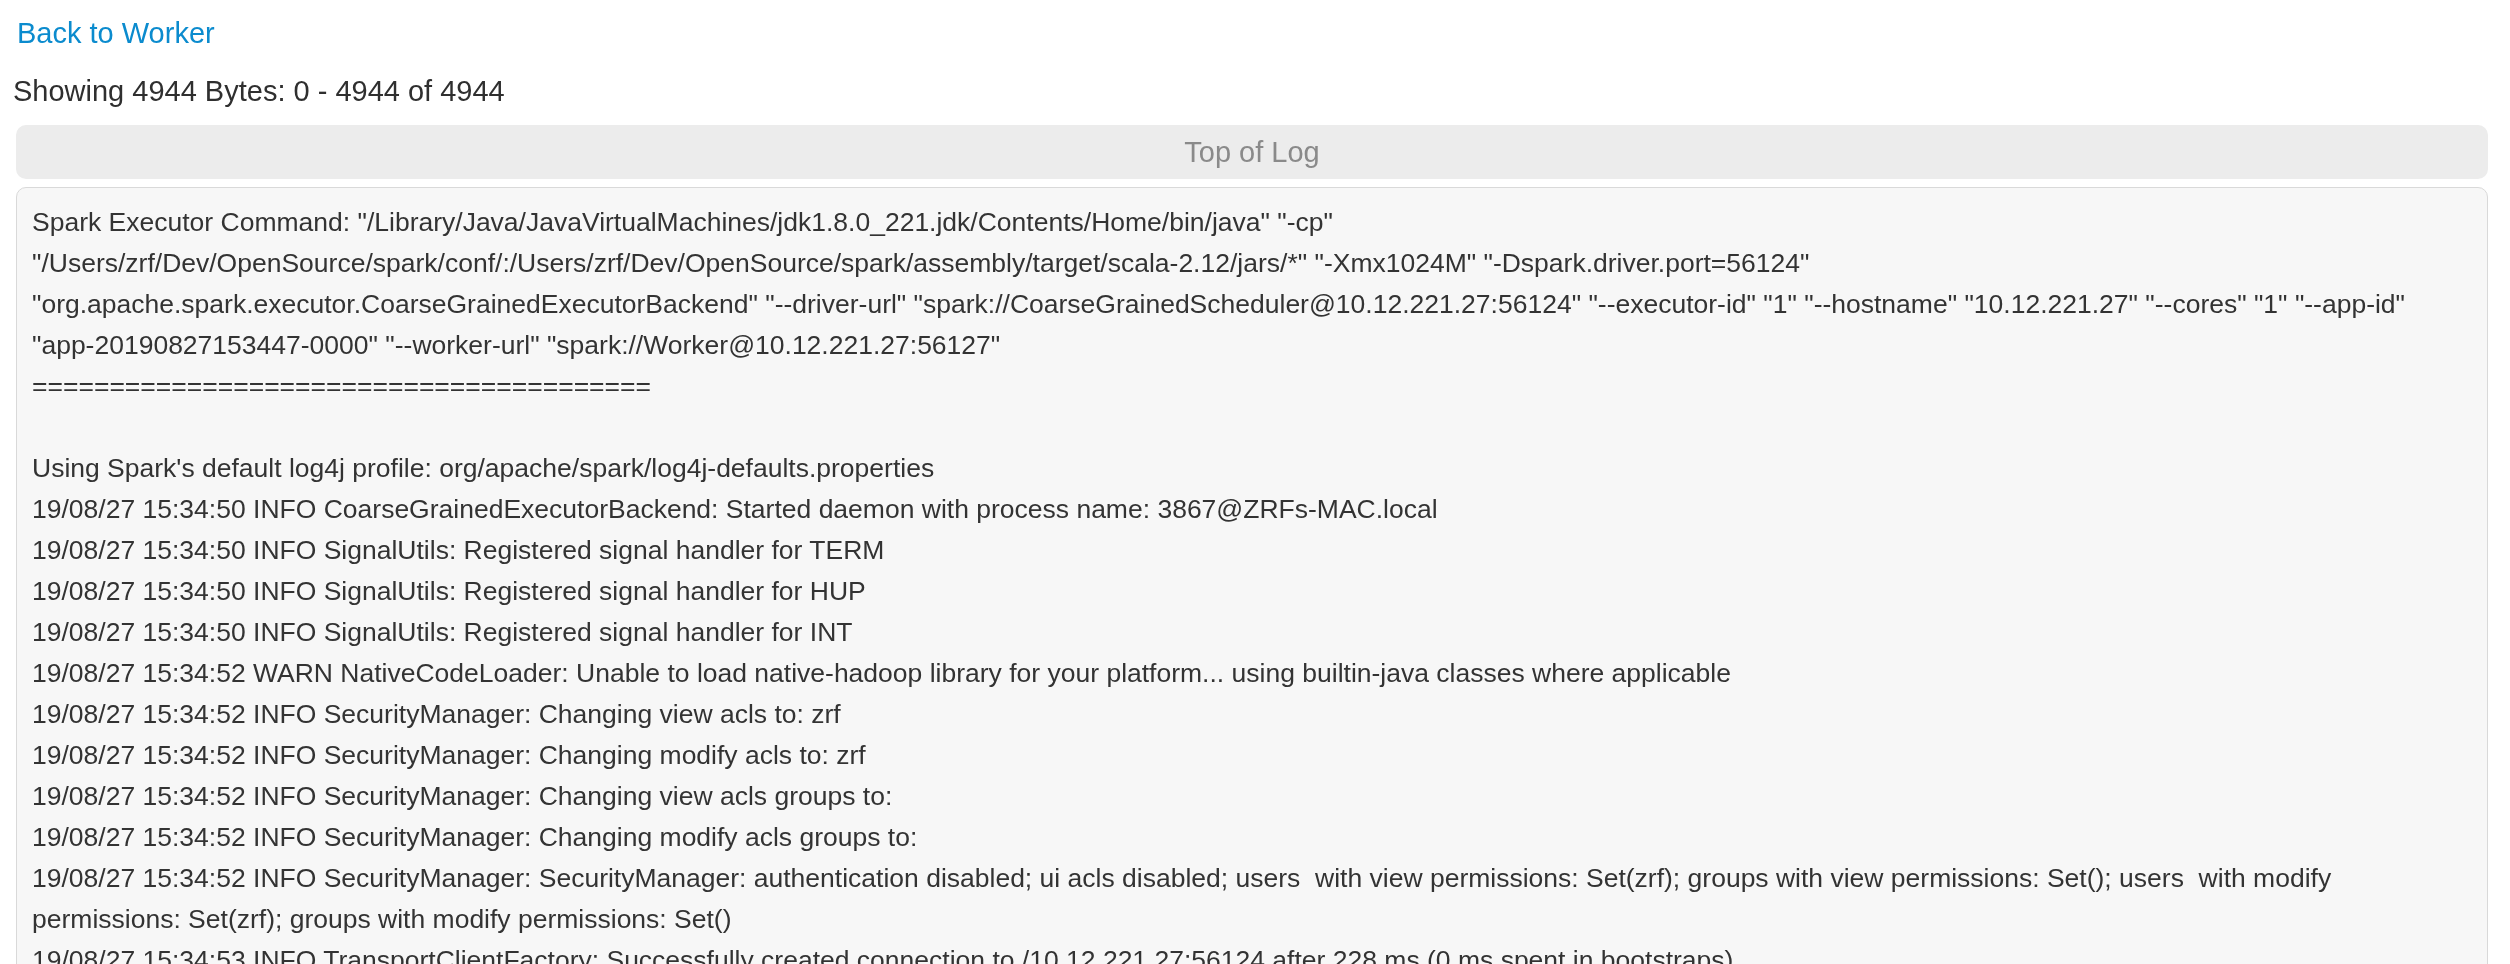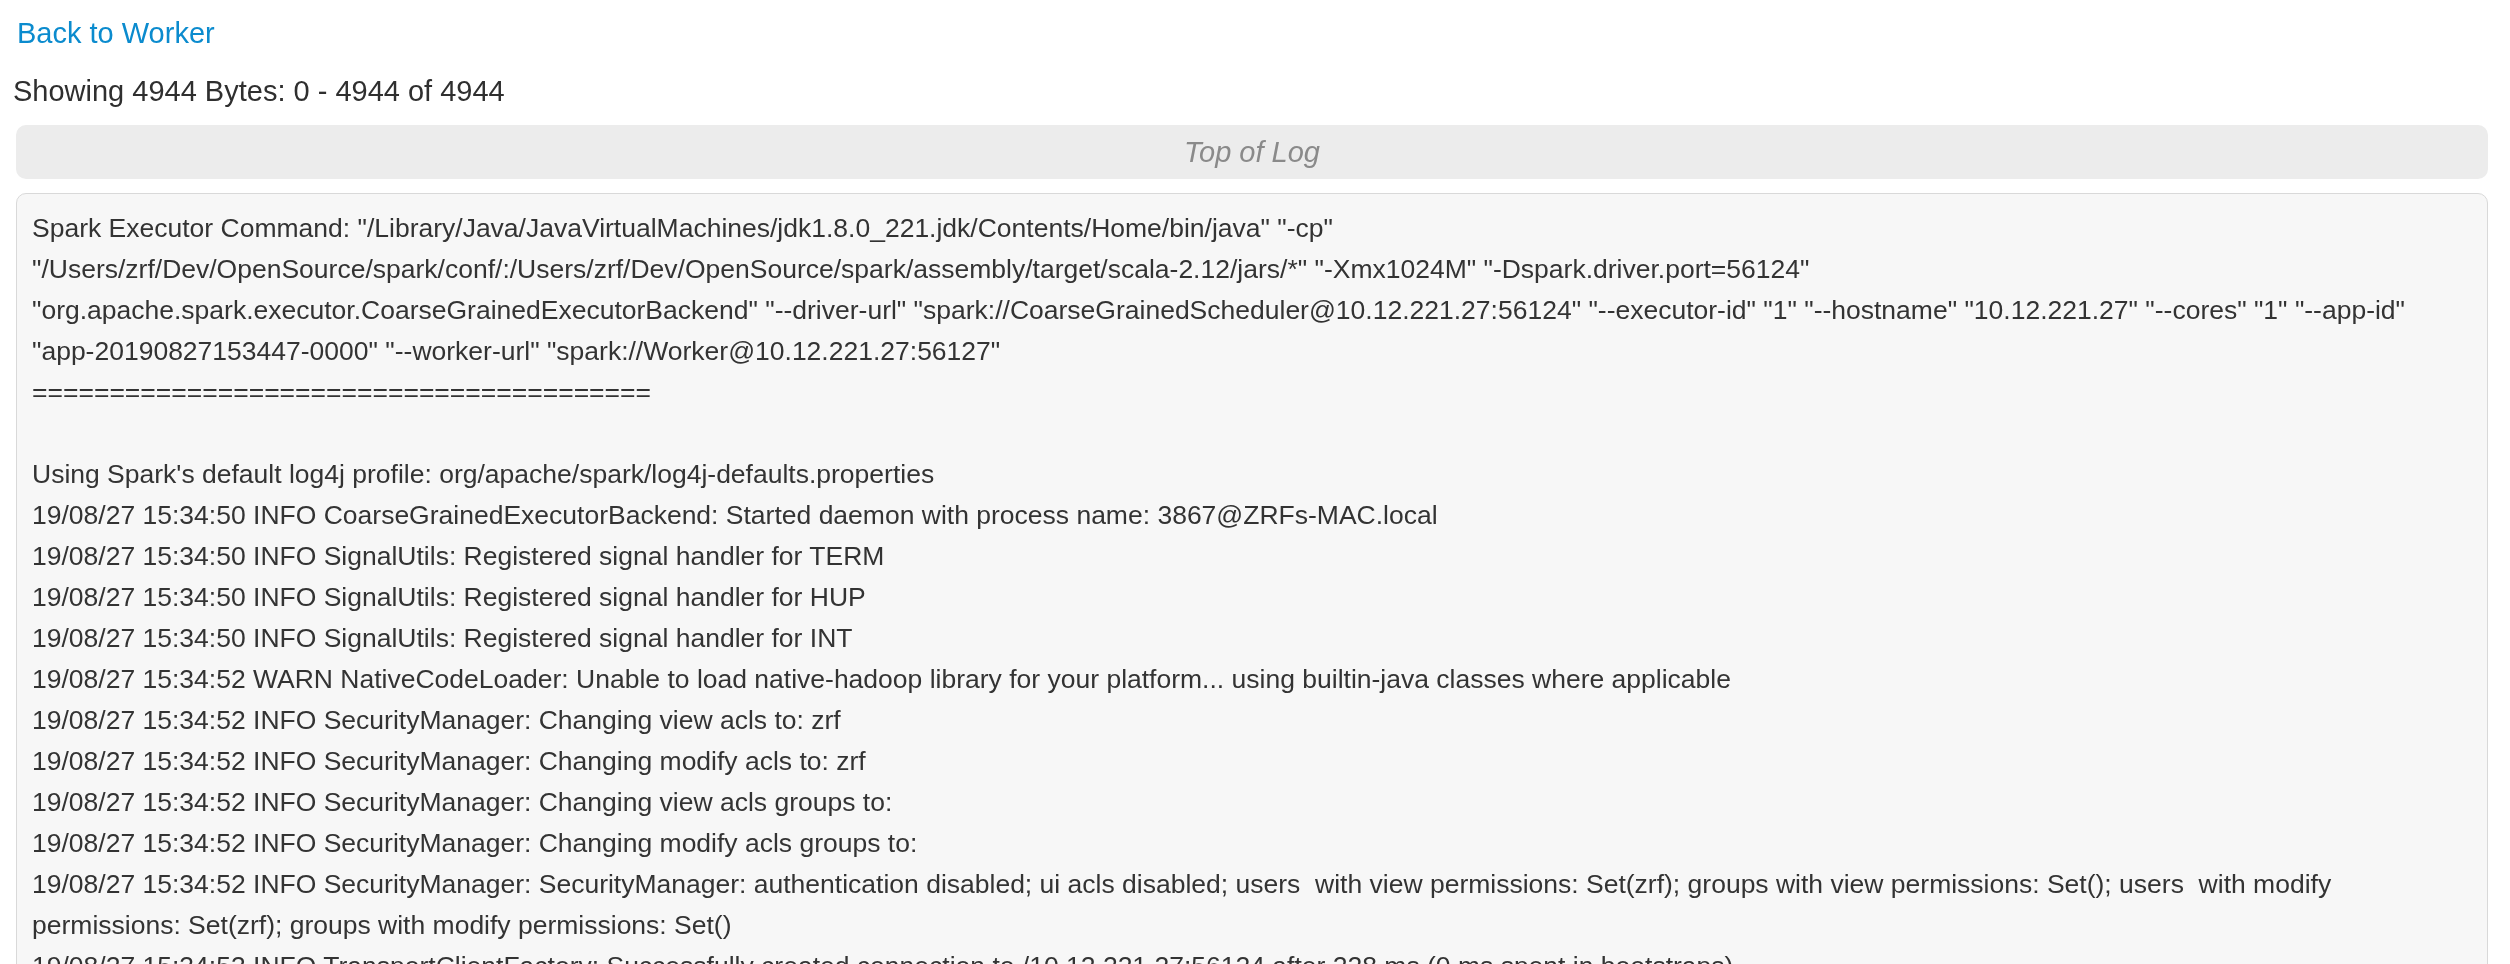--- a/index.html
+++ b/index.html
@@ -24,28 +24,27 @@
   }
 
   .byte-range {
     margin: 24px 0 16px 13px;
     font-size: 29px;
     line-height: 34px;
     color: #2f2f2f;
   }
 
   .log-header {
-    margin: 17px 22px 14px 16px;
+    margin: 17px 22px 8px 16px;
     height: 54px;
     background: #ececec;
     border-radius: 10px;
     display: flex;
     align-items: center;
     justify-content: center;
-    font-style: italic;
   }
   .log-header span {
     font-size: 29px;
     color: #8a8a8a;
   }
 
   .log-box {
     margin: 0 22px 0 16px;
     height: 1200px; 
     background: #f7f7f7;

